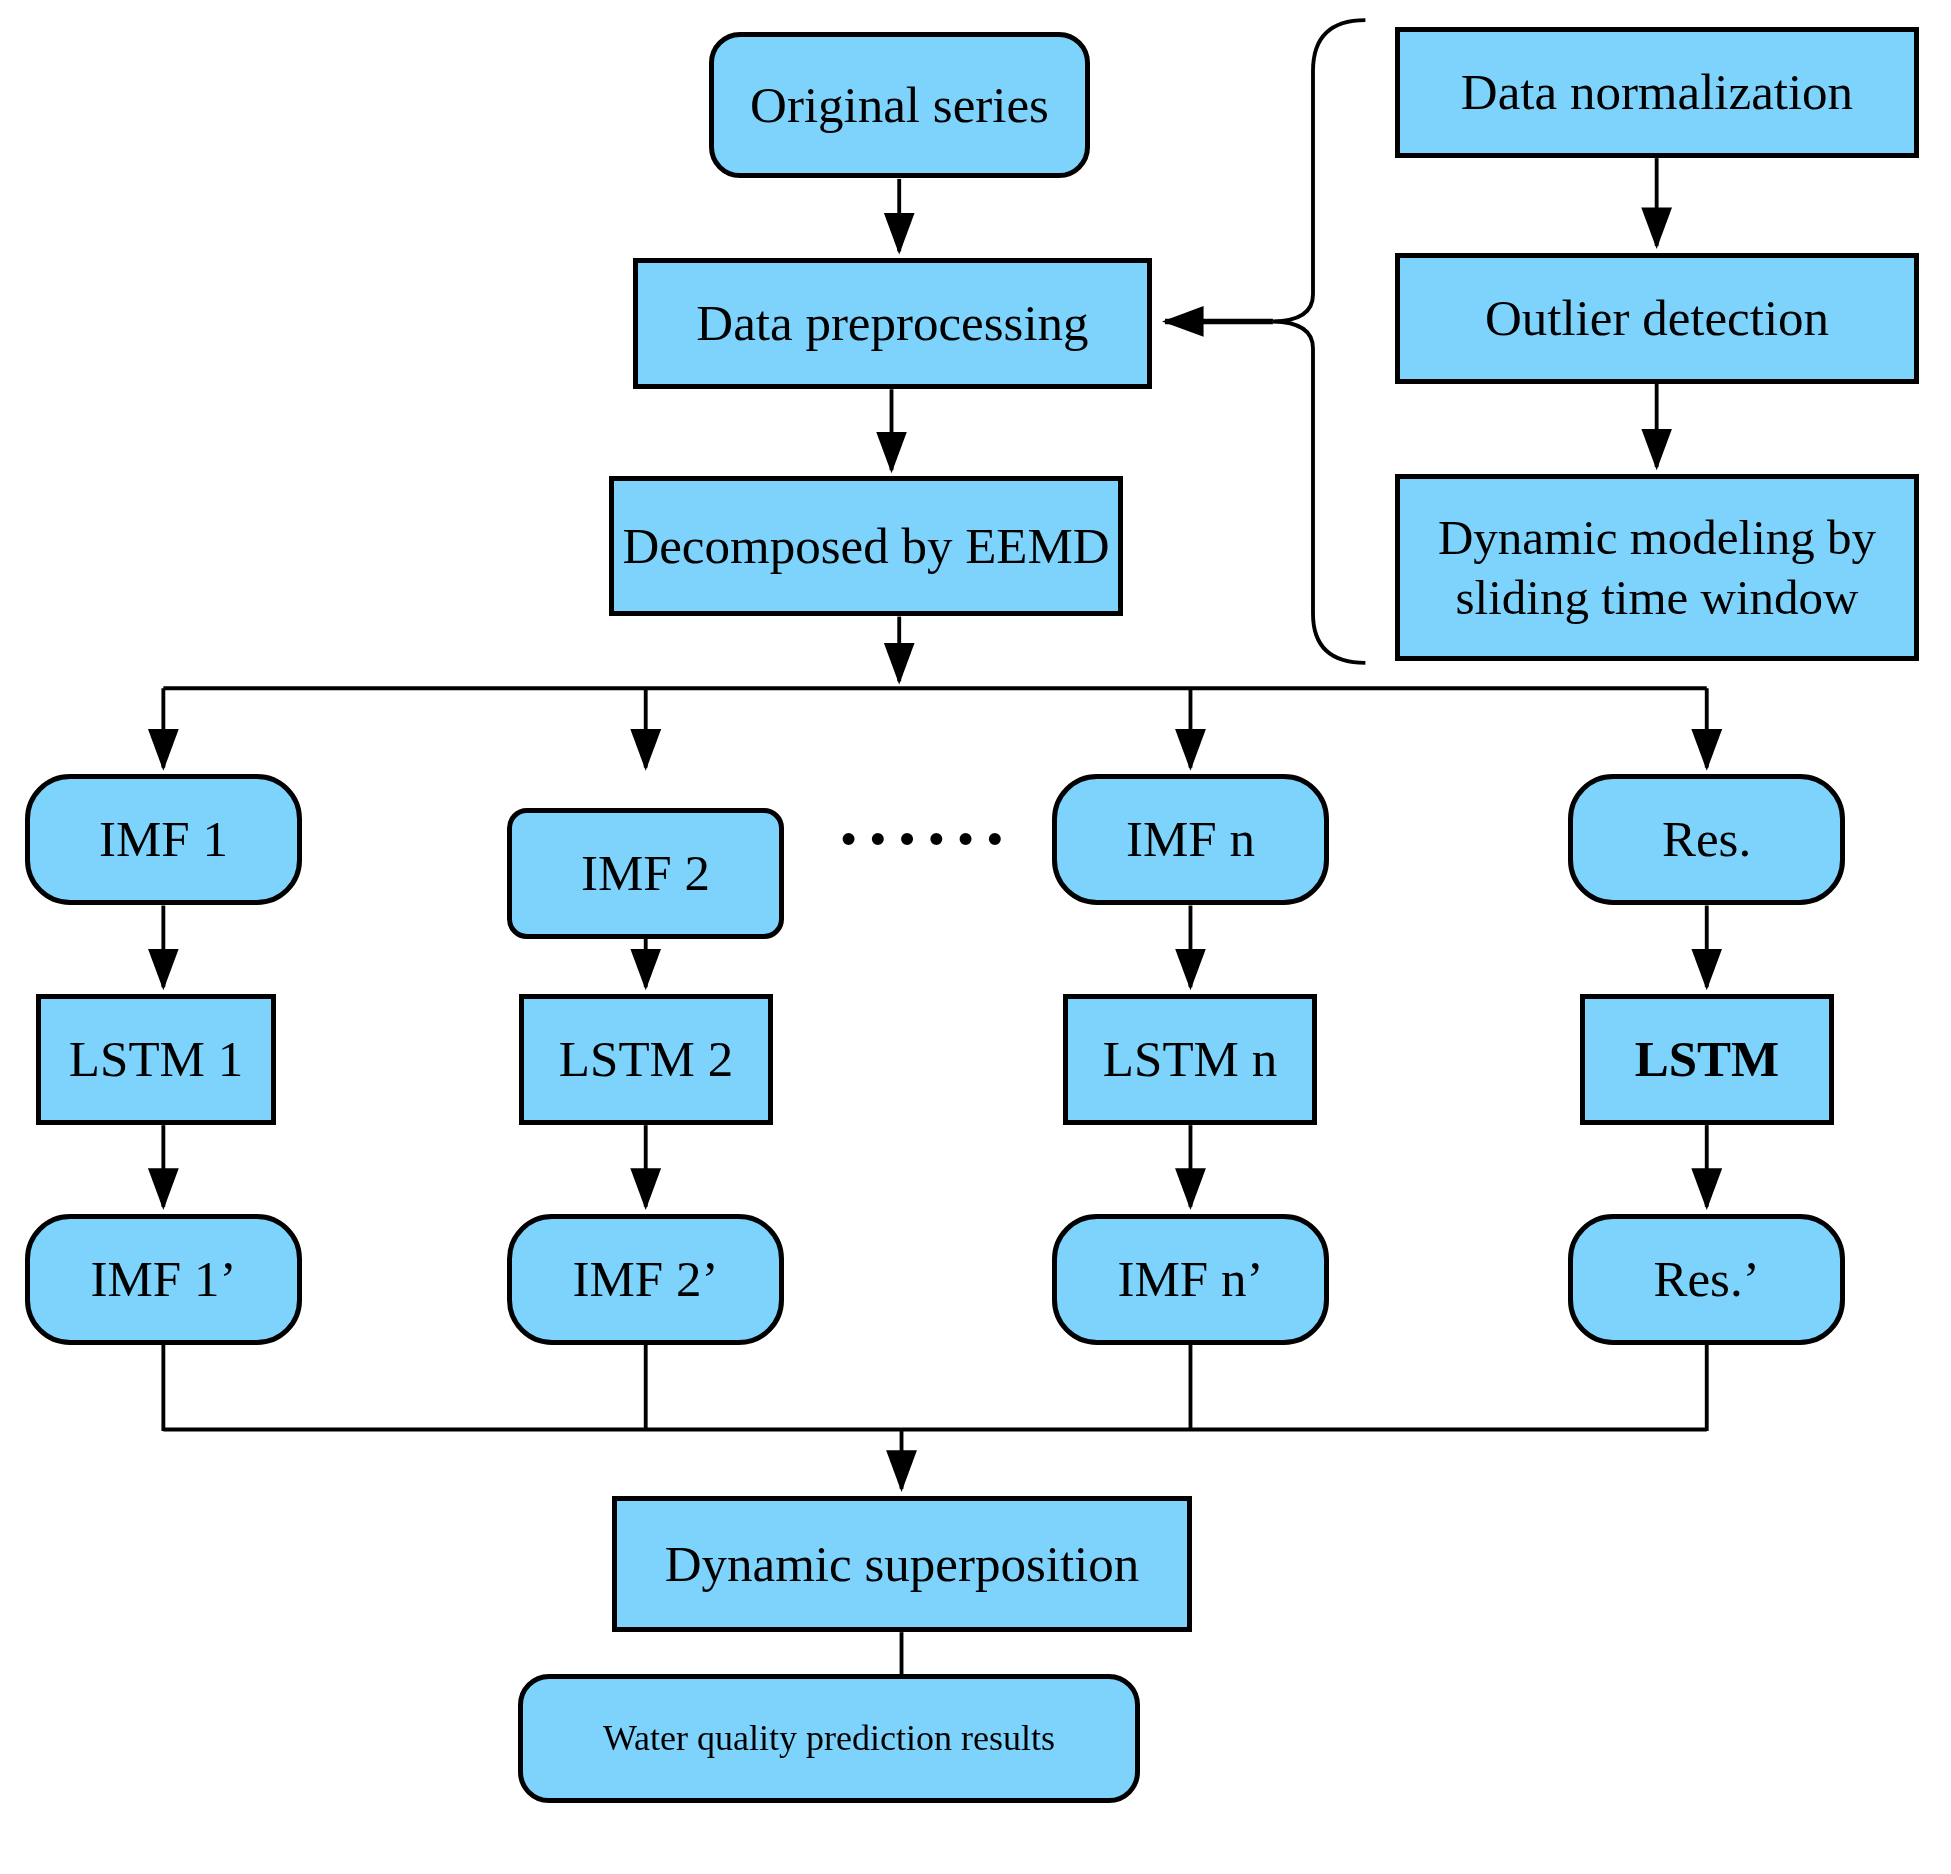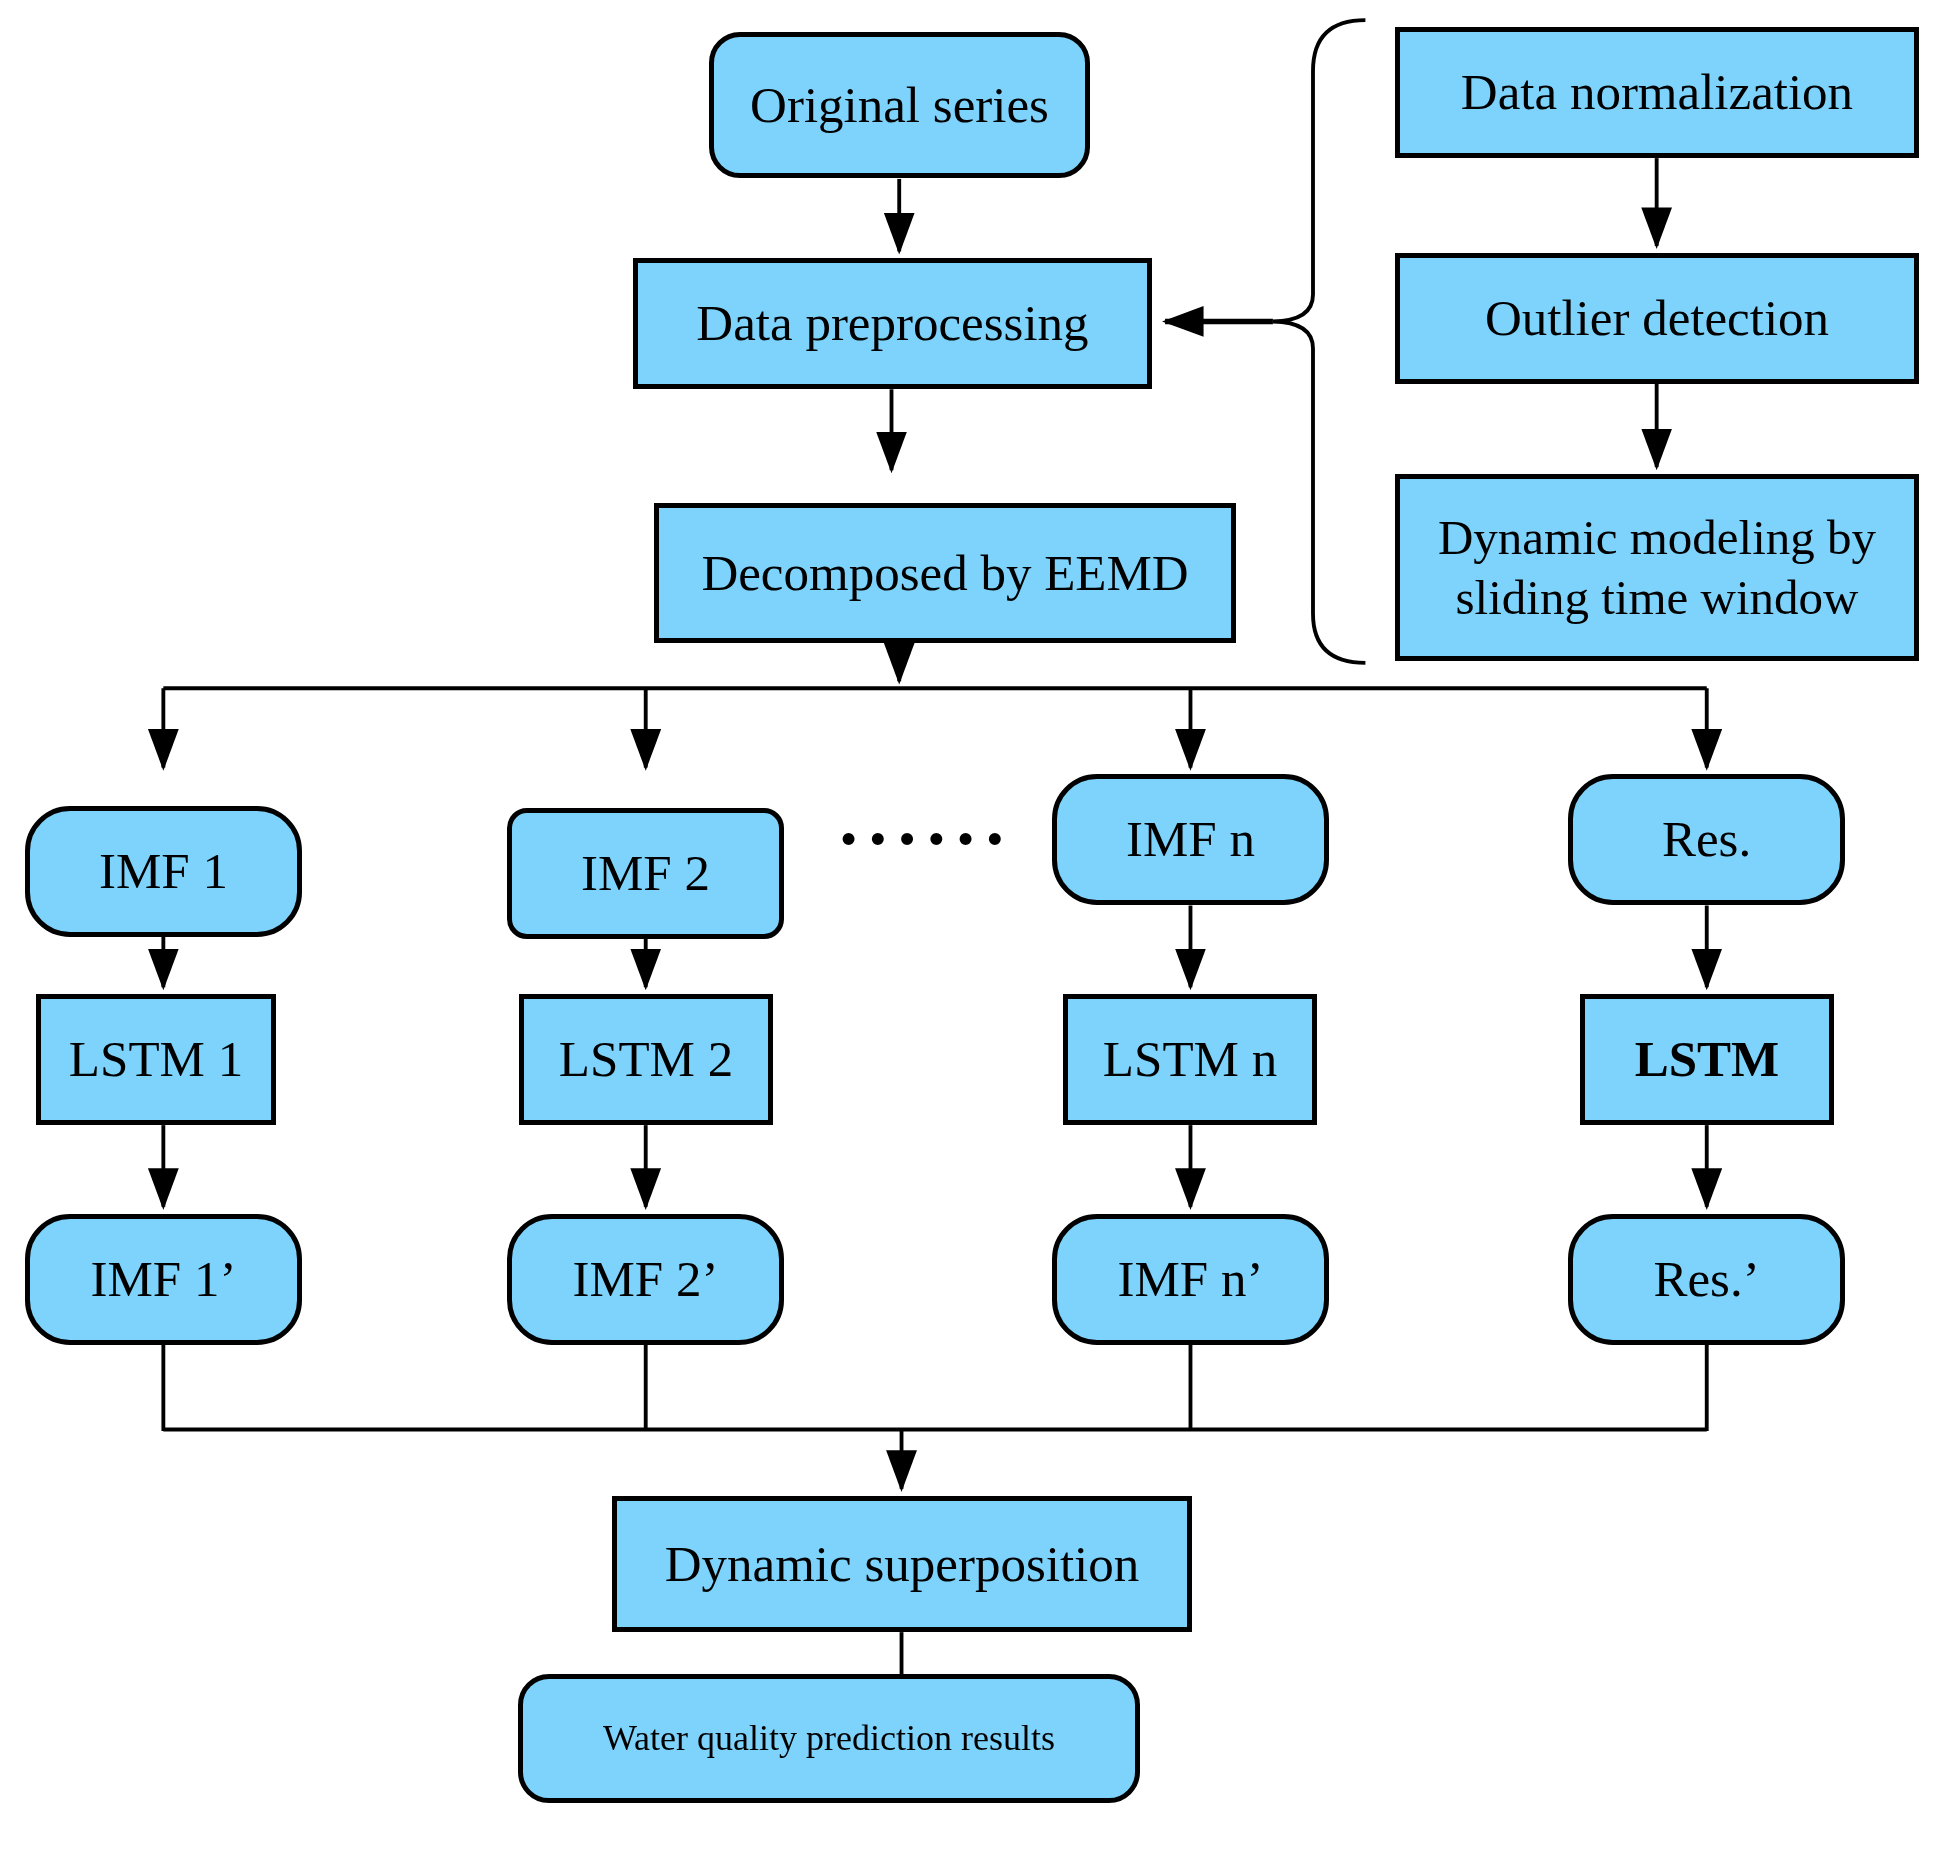--- a/index.html
+++ b/index.html
@@ -83,38 +83,38 @@
   </svg>
 
   <div class="box terminator" style="left:709px;top:32px;width:381px;height:146px;">
     <span>Original series</span>
   </div>
 
   <div class="box rect" style="left:633px;top:258px;width:519px;height:131px;">
     <span>Data preprocessing</span>
   </div>
 
-  <div class="box rect" style="left:609px;top:503px;width:582px;height:140px;margin-left:45px;">
+  <div class="box rect" style="left:609px;top:476px;width:514px;height:140px;">
     <span>Decomposed by EEMD</span>
   </div>
 
   <div class="box rect" style="left:1395px;top:27px;width:524px;height:131px;">
     <span>Data normalization</span>
   </div>
 
   <div class="box rect" style="left:1395px;top:253px;width:524px;height:131px;">
     <span>Outlier detection</span>
   </div>
 
   <div class="box rect two-line" style="left:1395px;top:474px;width:524px;height:187px;">
     <span>Dynamic modeling by</span>
     <span>sliding time window</span>
   </div>
 
-  <div class="box round" style="left:25px;top:774px;width:277px;height:131px;margin-top:32px;">
+  <div class="box round" style="left:25px;top:774px;width:277px;height:131px;">
     <span>IMF 1</span>
   </div>
   <div class="box round" style="left:507px;top:808px;width:277px;height:131px;border-radius:20px;">
     <span>IMF 2</span>
   </div>
   <div class="dots" style="left:851px;top:774px;width:146px;height:131px;">
     <span>······</span>
   </div>
   <div class="box round" style="left:1052px;top:774px;width:277px;height:131px;">
     <span>IMF n</span>

